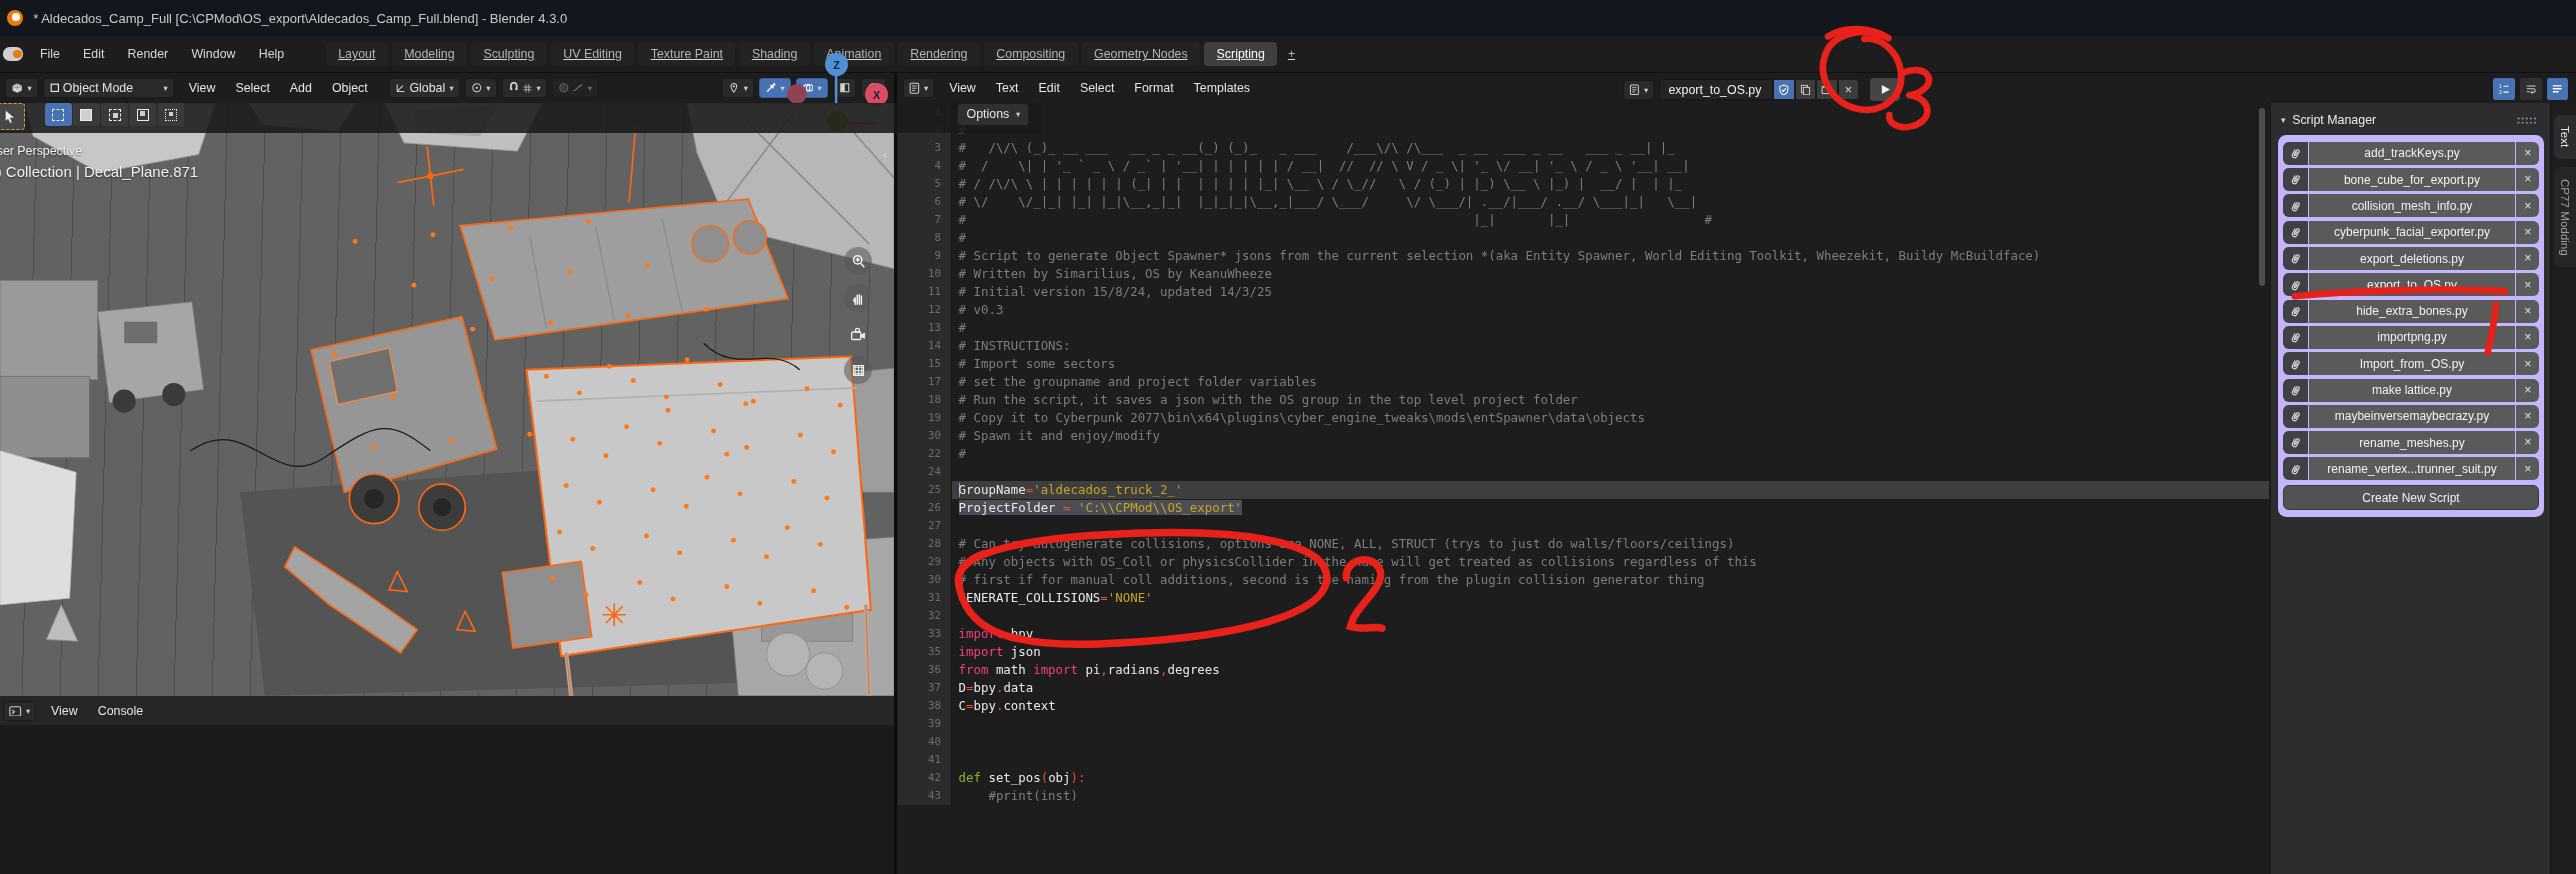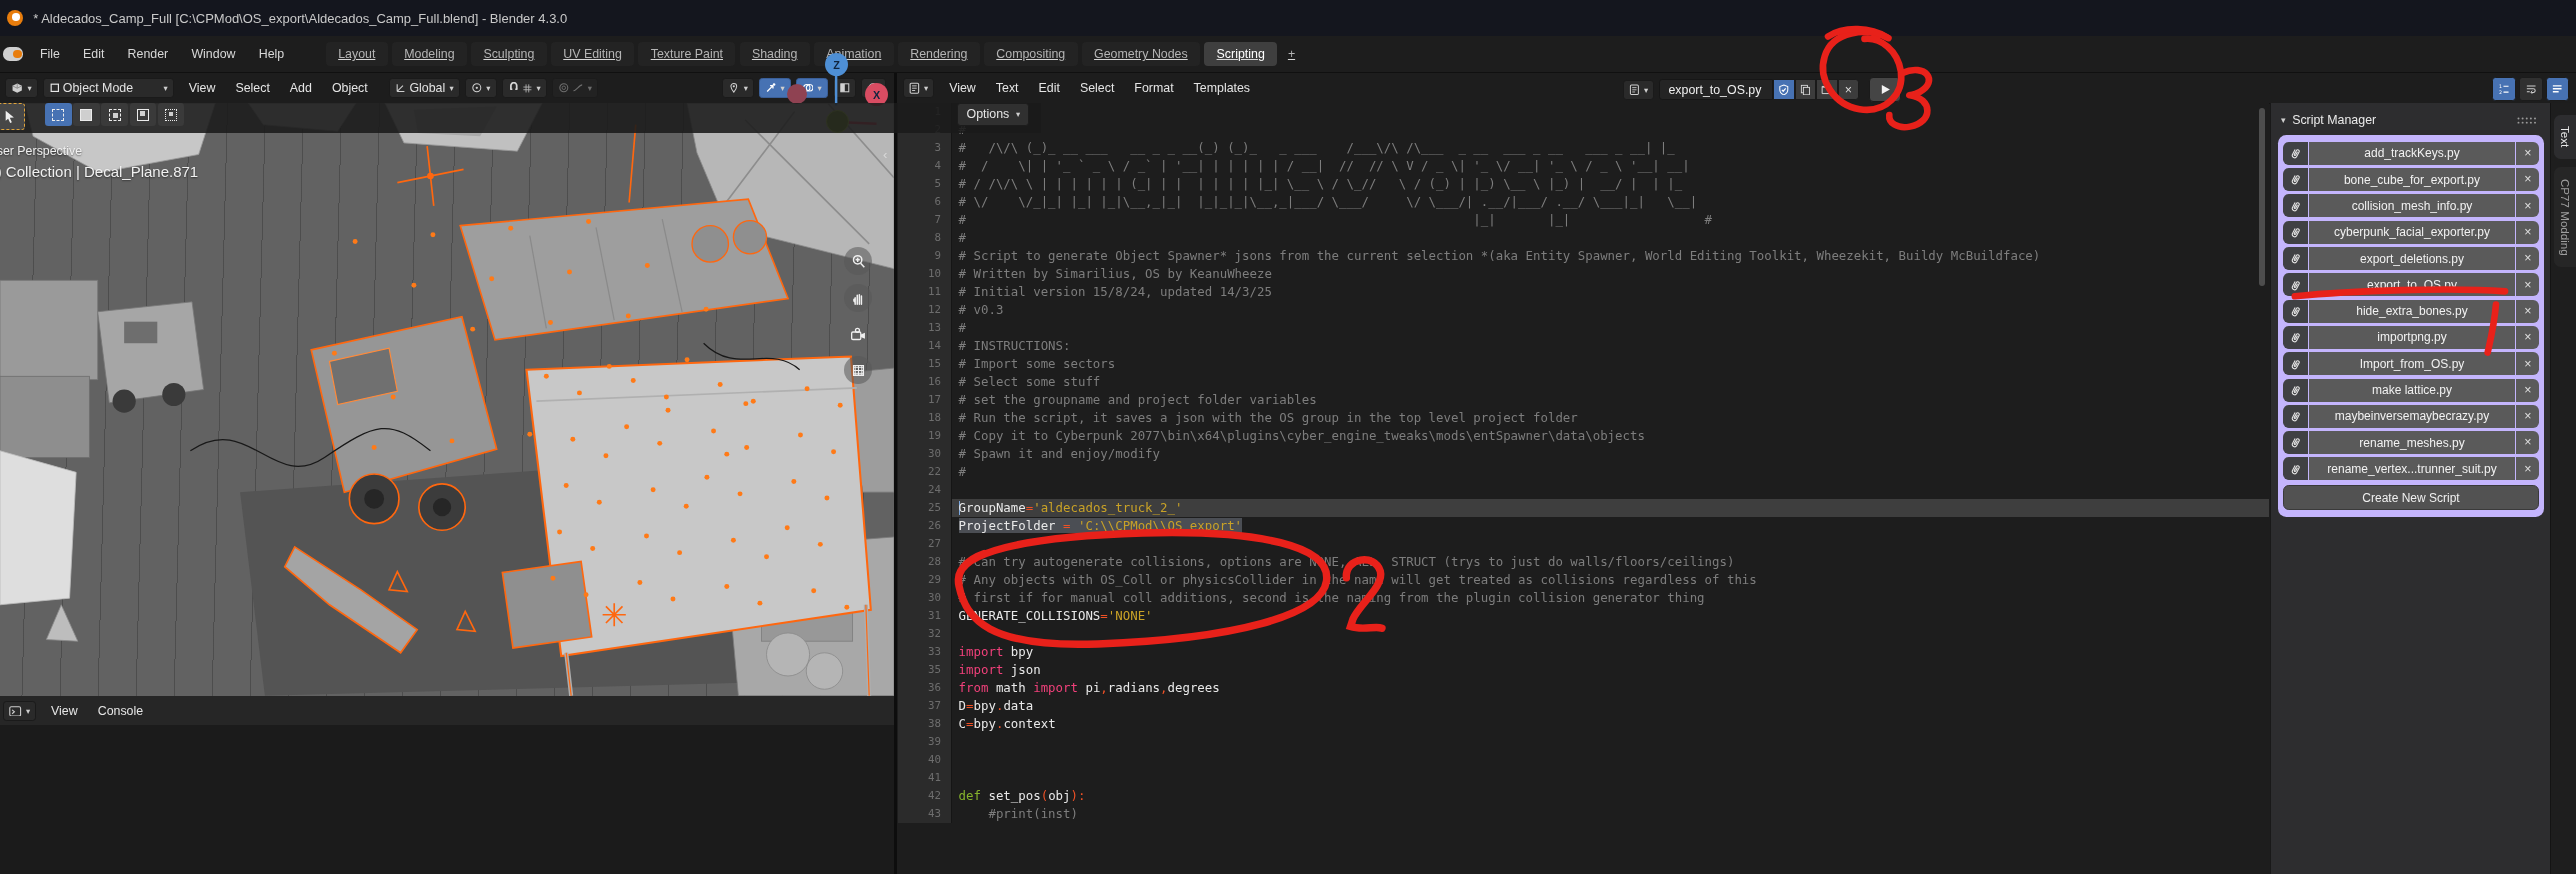--- a/index.html
+++ b/index.html
@@ -540,21 +540,20 @@
       <div class="code-row"><span class="lnum">6</span><span class="codeline"><span class="cm"># \/    \/_|_| |_| |_|\__,_|_|  |_|_|_|\__,_|___/ \___/     \/ \___/| .__/|___/ .__/ \___|_|   \__|</span></span></div>
       <div class="code-row"><span class="lnum">7</span><span class="codeline"><span class="cm">#                                                                    |_|       |_|                  #</span></span></div>
       <div class="code-row"><span class="lnum">8</span><span class="codeline"><span class="cm">#</span></span></div>
       <div class="code-row"><span class="lnum">9</span><span class="codeline"><span class="cm"># Script to generate Object Spawner* jsons from the current selection *(aka Entity Spawner, World Editing Toolkit, Wheezekit, Buildy McBuildface)</span></span></div>
       <div class="code-row"><span class="lnum">10</span><span class="codeline"><span class="cm"># Written by Simarilius, OS by KeanuWheeze</span></span></div>
       <div class="code-row"><span class="lnum">11</span><span class="codeline"><span class="cm"># Initial version 15/8/24, updated 14/3/25</span></span></div>
       <div class="code-row"><span class="lnum">12</span><span class="codeline"><span class="cm"># v0.3</span></span></div>
       <div class="code-row"><span class="lnum">13</span><span class="codeline"><span class="cm">#</span></span></div>
       <div class="code-row"><span class="lnum">14</span><span class="codeline"><span class="cm"># INSTRUCTIONS:</span></span></div>
       <div class="code-row"><span class="lnum">15</span><span class="codeline"><span class="cm"># Import some sectors</span></span></div>
-      <div class="code-row"><span class="lnum">16</span><span class="codeline"><span class="cm"># Select some stuff</span></span></div>
       <div class="code-row"><span class="lnum">17</span><span class="codeline"><span class="cm"># set the groupname and project folder variables</span></span></div>
       <div class="code-row"><span class="lnum">18</span><span class="codeline"><span class="cm"># Run the script, it saves a json with the OS group in the top level project folder</span></span></div>
       <div class="code-row"><span class="lnum">19</span><span class="codeline"><span class="cm"># Copy it to Cyberpunk 2077\bin\x64\plugins\cyber_engine_tweaks\mods\entSpawner\data\objects</span></span></div>
       <div class="code-row"><span class="lnum">30</span><span class="codeline"><span class="cm"># Spawn it and enjoy/modify</span></span></div>
       <div class="code-row"><span class="lnum">22</span><span class="codeline"><span class="cm">#</span></span></div>
       <div class="code-row"><span class="lnum">24</span><span class="codeline"></span></div>
       <div class="code-row cur"><span class="lnum">25</span><span class="codeline"><span class="caret"></span><span class="pl">GroupName</span><span class="op">=</span><span class="st">'aldecados_truck_2_'</span></span></div>
       <div class="code-row"><span class="lnum">26</span><span class="codeline"><span class="selbg"><span class="pl">ProjectFolder </span><span class="op">=</span><span class="pl"> </span><span class="st">'C:\\CPMod\\OS_export'</span></span></span></div>
       <div class="code-row"><span class="lnum">27</span><span class="codeline"></span></div>
       <div class="code-row"><span class="lnum">28</span><span class="codeline"><span class="cm"># Can try autogenerate collisions, options are NONE, ALL, STRUCT (trys to just do walls/floors/ceilings)</span></span></div>

